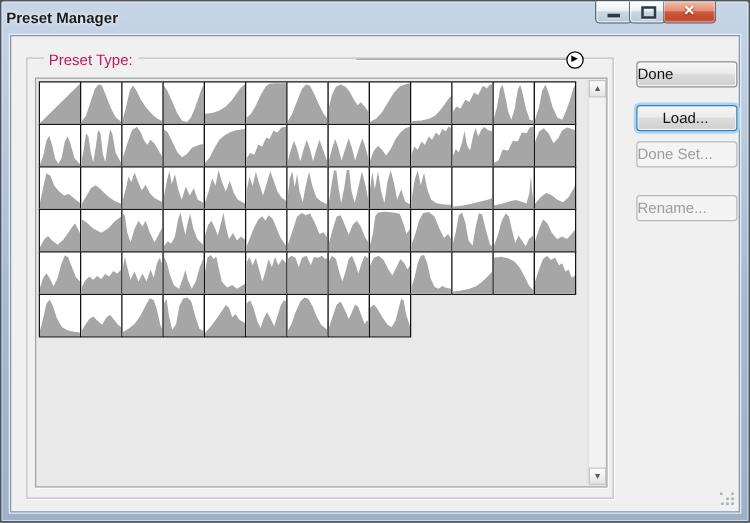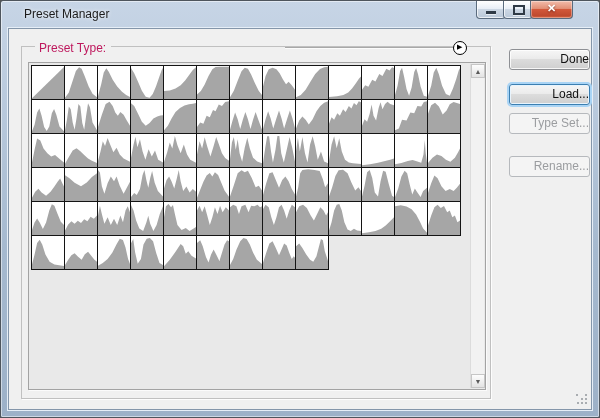--- a/index.html
+++ b/index.html
@@ -1,21 +1,21 @@
 <!DOCTYPE html>
 <html><head>
 <meta charset="utf-8">
 <style>
   html,body{margin:0;padding:0;background:#555;font-family:"Liberation Sans",sans-serif;}
   .window{position:relative;width:598px;height:416px;margin:0;border:1px solid #4e555d;
     border-radius:3px 3px 2px 2px;background:linear-gradient(#c7d5e6,#a5b9cf 60%,#9db1c8);
     box-shadow:inset 0 0 0 1px rgba(255,255,255,.5);overflow:hidden;}
   .titlebar{position:absolute;left:0;top:0;right:0;height:27px;}
-  .title-text{position:absolute;left:23px;top:0;line-height:26px;font-size:12px;color:#1b1b1b;
-    text-shadow:0 0 4px #fff;}
+  .title-text{position:absolute;left:4px;top:0;line-height:26px;font-size:12px;color:#1b1b1b;
+    text-shadow:0 0 4px #fff;font-weight:bold;}
   .capbtn{position:absolute;top:0;height:17px;border:1px solid #5a6b7e;border-top:none;
     border-radius:0 0 4px 4px;background:linear-gradient(#ffffff,#e9eff7 45%,#ccd7e4 50%,#bac8d8);
     box-shadow:inset 0 0 0 1px rgba(255,255,255,.7);cursor:default;}
   .btn-min{right:93px;width:28px;}
   .btn-max{right:66px;width:28px;}
   .btn-close{right:26px;width:41px;
     background:linear-gradient(#f2bcab,#e29077 44%,#d2583a 50%,#c04a2f 85%,#d8643e);
     box-shadow:inset 0 0 0 1px rgba(255,255,255,.35);}
   .min-glyph{position:absolute;left:50%;margin-left:-5px;bottom:4px;width:10px;height:3px;
     background:#2f3a46;box-shadow:0 1px 0 rgba(255,255,255,.6);}
@@ -49,25 +49,25 @@
   
   .scrollbar{position:absolute;top:1px;bottom:1px;right:1px;width:14px;background:#f2f2f2;
     border-left:1px solid #dcdcdc;box-sizing:border-box;}
   .scroll-btn{position:absolute;left:0;width:14px;height:14px;box-sizing:border-box;
     background:linear-gradient(#fdfdfd,#e3e3e3);border:1px solid #c6c6c6;
     text-align:center;color:#5a5a5a;font-size:7px;line-height:13px;}
   .scroll-up{top:0;}
   .scroll-down{bottom:0;}
   
   .action-btn{position:absolute;left:500px;width:81px;height:21px;box-sizing:border-box;
-    border:1px solid #8e9094;border-radius:3px;font-size:12px;color:#111;text-align:right;
+    border:1px solid #8e9094;border-radius:3px;font-size:12px;color:#111;text-align:left;
     line-height:19px;background:linear-gradient(#f6f6f6,#ebebeb 45%,#dcdcdc 50%,#cfcfcf);
     box-shadow:inset 0 0 0 1px rgba(255,255,255,.8);}
   .btn-done{top:20px;}
-  .btn-load{top:55px;border-color:#3c7fb1;box-shadow:0 0 0 2px #a9d4f5,inset 0 0 0 1px #e8f4fd;}
+  .btn-load{top:55px;border-color:#3c7fb1;box-shadow:0 0 0 2px #a9d4f5,inset 0 0 0 1px #e8f4fd;padding-left:20px;}
   .btn-saveset{top:84px;}
   .btn-rename{top:127px;}
   .btn-delete{top:154px;}
   .disabled{background:#f4f4f4;border-color:#b6b9bd;color:#9b9da0;box-shadow:none;}
   
   .grip{position:absolute;right:3px;bottom:3px;width:12px;height:12px;}
   .grip i{position:absolute;left:0;top:0;width:2px;height:2px;background:#a9adb1;
     box-shadow:9px 0 0 #a9adb1,9px 4px 0 #a9adb1,9px 8px 0 #a9adb1,5px 4px 0 #a9adb1,
     5px 8px 0 #a9adb1,1px 8px 0 #a9adb1;left:0;top:0;}
 </style>
@@ -477,20 +477,20 @@
           <span>▲</span>
         </div>
         <div class="scroll-btn scroll-down">
           <span>▼</span>
         </div>
       </div>
     </div>
 
     <div class="action-btn btn-done">Done</div>
     <div class="action-btn btn-load">Load...</div>
-    <div class="action-btn btn-saveset disabled">Type Set...</div>
+    <div class="action-btn btn-saveset disabled">Done Set...</div>
     <div class="action-btn btn-rename disabled">Rename...</div>
 
     <div class="grip">
         <i></i>
       </div>
   </div>
 </div>
 
 </body></html>

